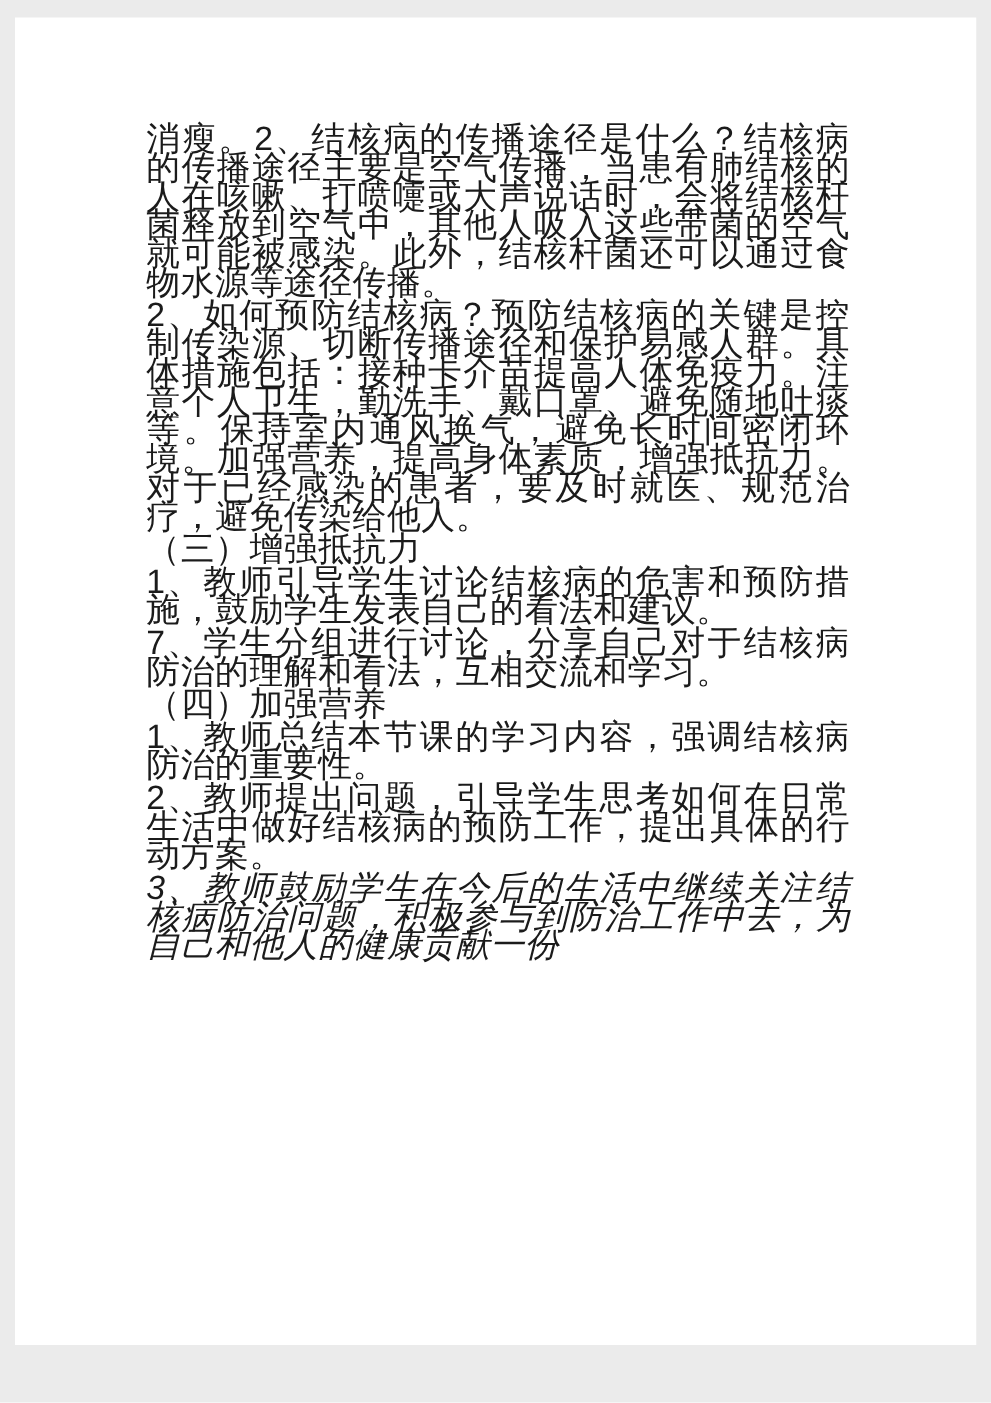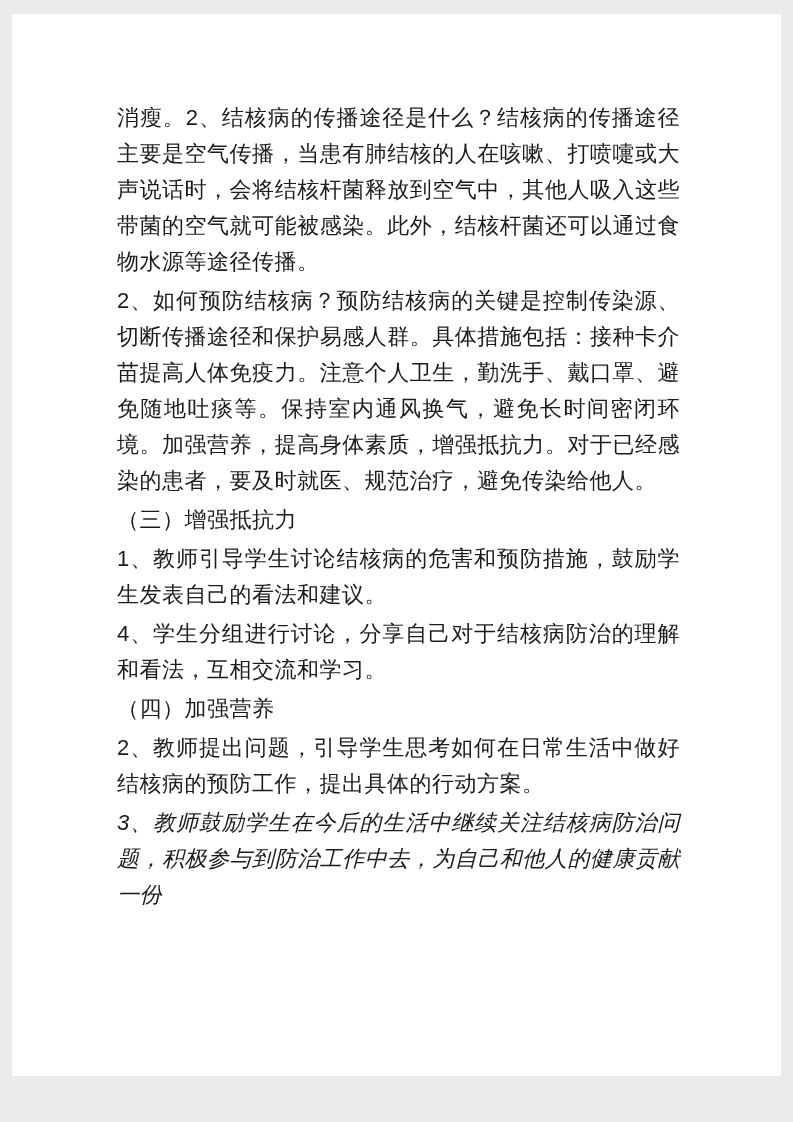--- a/index.html
+++ b/index.html
@@ -21,22 +21,22 @@
     width: 769px;
     height: 1062px;
     background: #ffffff;
   }
   .content {
     position: absolute;
     left: 105px;
     top: 86px;
     width: 563px;
     color: #1b1b1b;
-    font-size: 22px;
-    line-height: 36px;
+    font-size: 27px;
+    line-height: 23px;
     text-align: justify;
     text-justify: inter-ideograph;
     letter-spacing: 0.5px;
   }
   .content p.para {
     margin: 0 0 3px 0;
     word-break: break-all;
   }
   .content p.para:last-child {
     margin-bottom: 0;
@@ -46,19 +46,20 @@
 </head>
 <body style="background: rgb(235, 235, 235);">
 
 <div class="frame">
   <div class="sheet" style="background: rgb(255, 255, 255);">
     <div class="content" style="color: rgb(27, 27, 27);">
         <p class="para">消瘦。2、结核病的传播途径是什么？结核病的传播途径主要是空气传播，当患有肺结核的人在咳嗽、打喷嚏或大声说话时，会将结核杆菌释放到空气中，其他人吸入这些带菌的空气就可能被感染。此外，结核杆菌还可以通过食物水源等途径传播。</p>
         <p class="para">2、如何预防结核病？预防结核病的关键是控制传染源、切断传播途径和保护易感人群。具体措施包括：接种卡介苗提高人体免疫力。注意个人卫生，勤洗手、戴口罩、避免随地吐痰等。保持室内通风换气，避免长时间密闭环境。加强营养，提高身体素质，增强抵抗力。对于已经感染的患者，要及时就医、规范治疗，避免传染给他人。</p>
         <p class="para">（三）增强抵抗力</p>
         <p class="para">1、教师引导学生讨论结核病的危害和预防措施，鼓励学生发表自己的看法和建议。</p>
-        <p class="para">4、学生分组进行讨论，分享自己对于结核病防治的理解和看法，互相交流和学习。</p>
+        <p class="para">7、学生分组进行讨论，分享自己对于结核病防治的理解和看法，互相交流和学习。</p>
         <p class="para">（四）加强营养</p>
+        <p class="para">1、教师总结本节课的学习内容，强调结核病防治的重要性。</p>
         <p class="para">2、教师提出问题，引导学生思考如何在日常生活中做好结核病的预防工作，提出具体的行动方案。</p>
         <p class="para">3、教师鼓励学生在今后的生活中继续关注结核病防治问题，积极参与到防治工作中去，为自己和他人的健康贡献一份</p>
       </div>
   </div>
 </div>
 
 </body></html>

